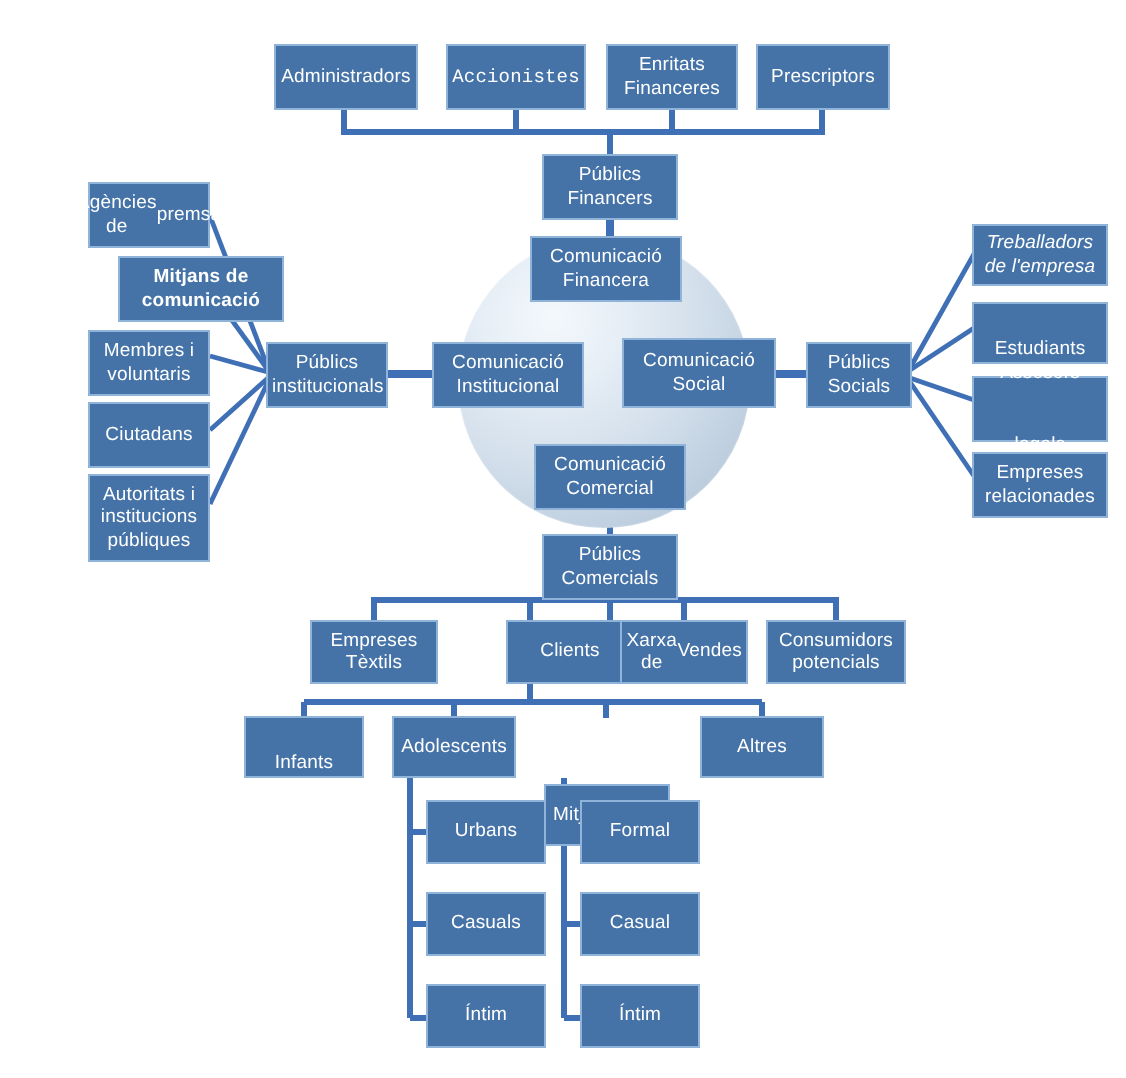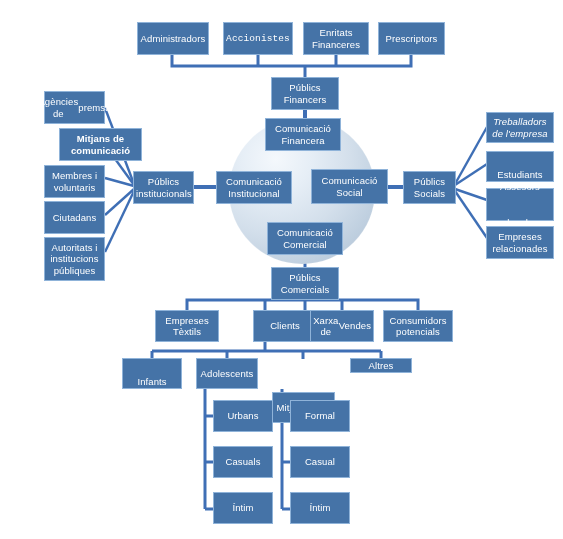--- a/index.html
+++ b/index.html
@@ -251,21 +251,21 @@
   </div>
 
   <div class="node" style="left:196px; top:358px; width:62px; height:31px;">
     <span>Adolescents</span>
   </div>
 
   <div class="node" style="left:272px; top:358px; width:63px; height:31px;margin-top:34px;">
     <span>Mitjana Edat</span>
   </div>
 
-  <div class="node" style="left:350px; top:358px; width:62px; height:15px;">
+  <div class="node" style="left:350px; top:358px; width:62px; height:31px;">
     <span>Altres</span>
   </div>
 
   <div class="node" style="left:213px; top:400px; width:60px; height:32px;">
     <span>Urbans</span>
   </div>
 
   <div class="node" style="left:213px; top:446px; width:60px; height:32px;">
     <span>Casuals</span>
   </div>

